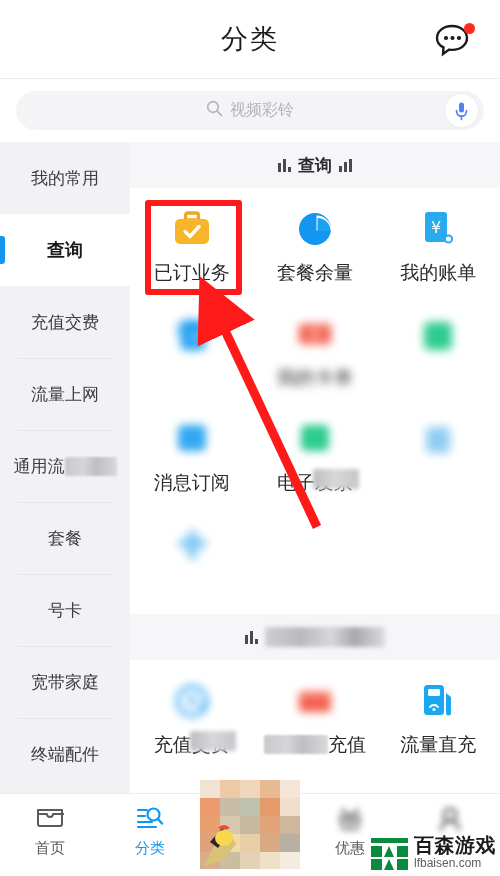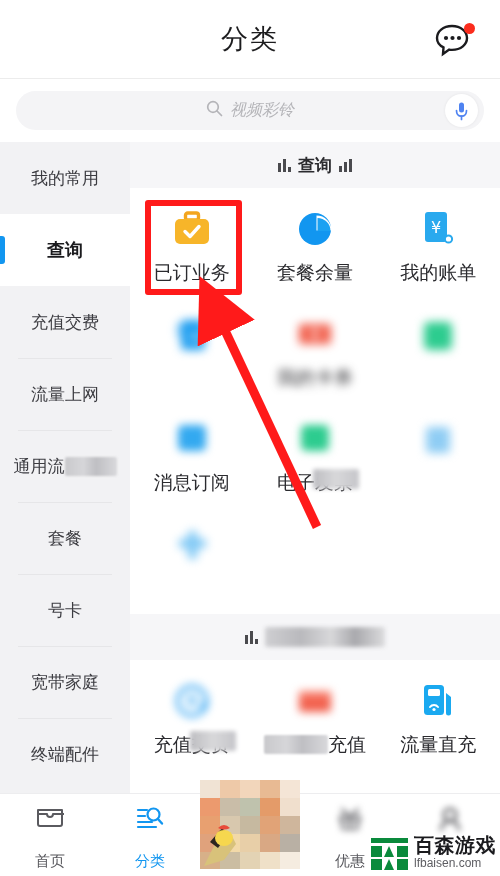--- a/index.html
+++ b/index.html
@@ -17,21 +17,21 @@
     border-bottom:1px solid #ececec;
   }
   .header-title { font-size:27px; color:#1c1c1e; letter-spacing:2px; }
   .chat-icon-wrap { position:absolute; right:22px; top:22px; width:44px; height:40px; }
   .chat-badge {
     position:absolute; right:3px; top:1px; width:11px; height:11px;
     border-radius:50%; background:#fb2c1d;
   }
 
   
-  .search-zone { height:63px; background:#fff; display:flex; align-items:center; padding:0 16px;font-style:italic; }
+  .search-zone { height:63px; background:#fff; display:flex; align-items:center; padding:0 16px; }
   .search-bar {
     flex:1; height:39px; background:#f4f4f6; border-radius:20px;
     display:flex; align-items:center; justify-content:center; position:relative;
   }
   .search-inner { display:flex; align-items:center; gap:7px; }
   .search-placeholder { font-size:16px; color:#b4b4b8; }
   .mic-wrap {
     position:absolute; right:6px; top:3px; width:33px; height:33px;
     border-radius:50%; background:#fff;
     display:flex; align-items:center; justify-content:center;
@@ -108,21 +108,21 @@
   }
   .arrow-svg { position:absolute; left:0; top:0; width:500px; height:876px; pointer-events:none; z-index:29; }
 
   
   .bottom-nav {
     position:absolute; left:0; bottom:0; width:500px; height:83px;
     background:#fff; border-top:1px solid #ededef; display:flex; align-items:flex-start;
   }
   .nav-item {
     flex:1; height:83px; padding-top:10px;
-    display:flex; flex-direction:column; align-items:center; justify-content:flex-start; gap:18px;
+    display:flex; flex-direction:column; align-items:center; justify-content:flex-start; gap:5px;
   }
   .nav-icon { width:34px; height:30px; display:flex; align-items:center; justify-content:center; }
   .nav-label { font-size:15px; color:#5a5a5f; }
   .nav-item.active .nav-label { color:#1296f0; }
   .nav-item.blurred .nav-icon { filter:blur(3px); }
   .nav-item.blurred .nav-label { filter:blur(0.4px); }
   .center-pix {
     position:absolute; left:200px; bottom:7px; width:100px; height:89px; z-index:12;
   }
   .watermark {

